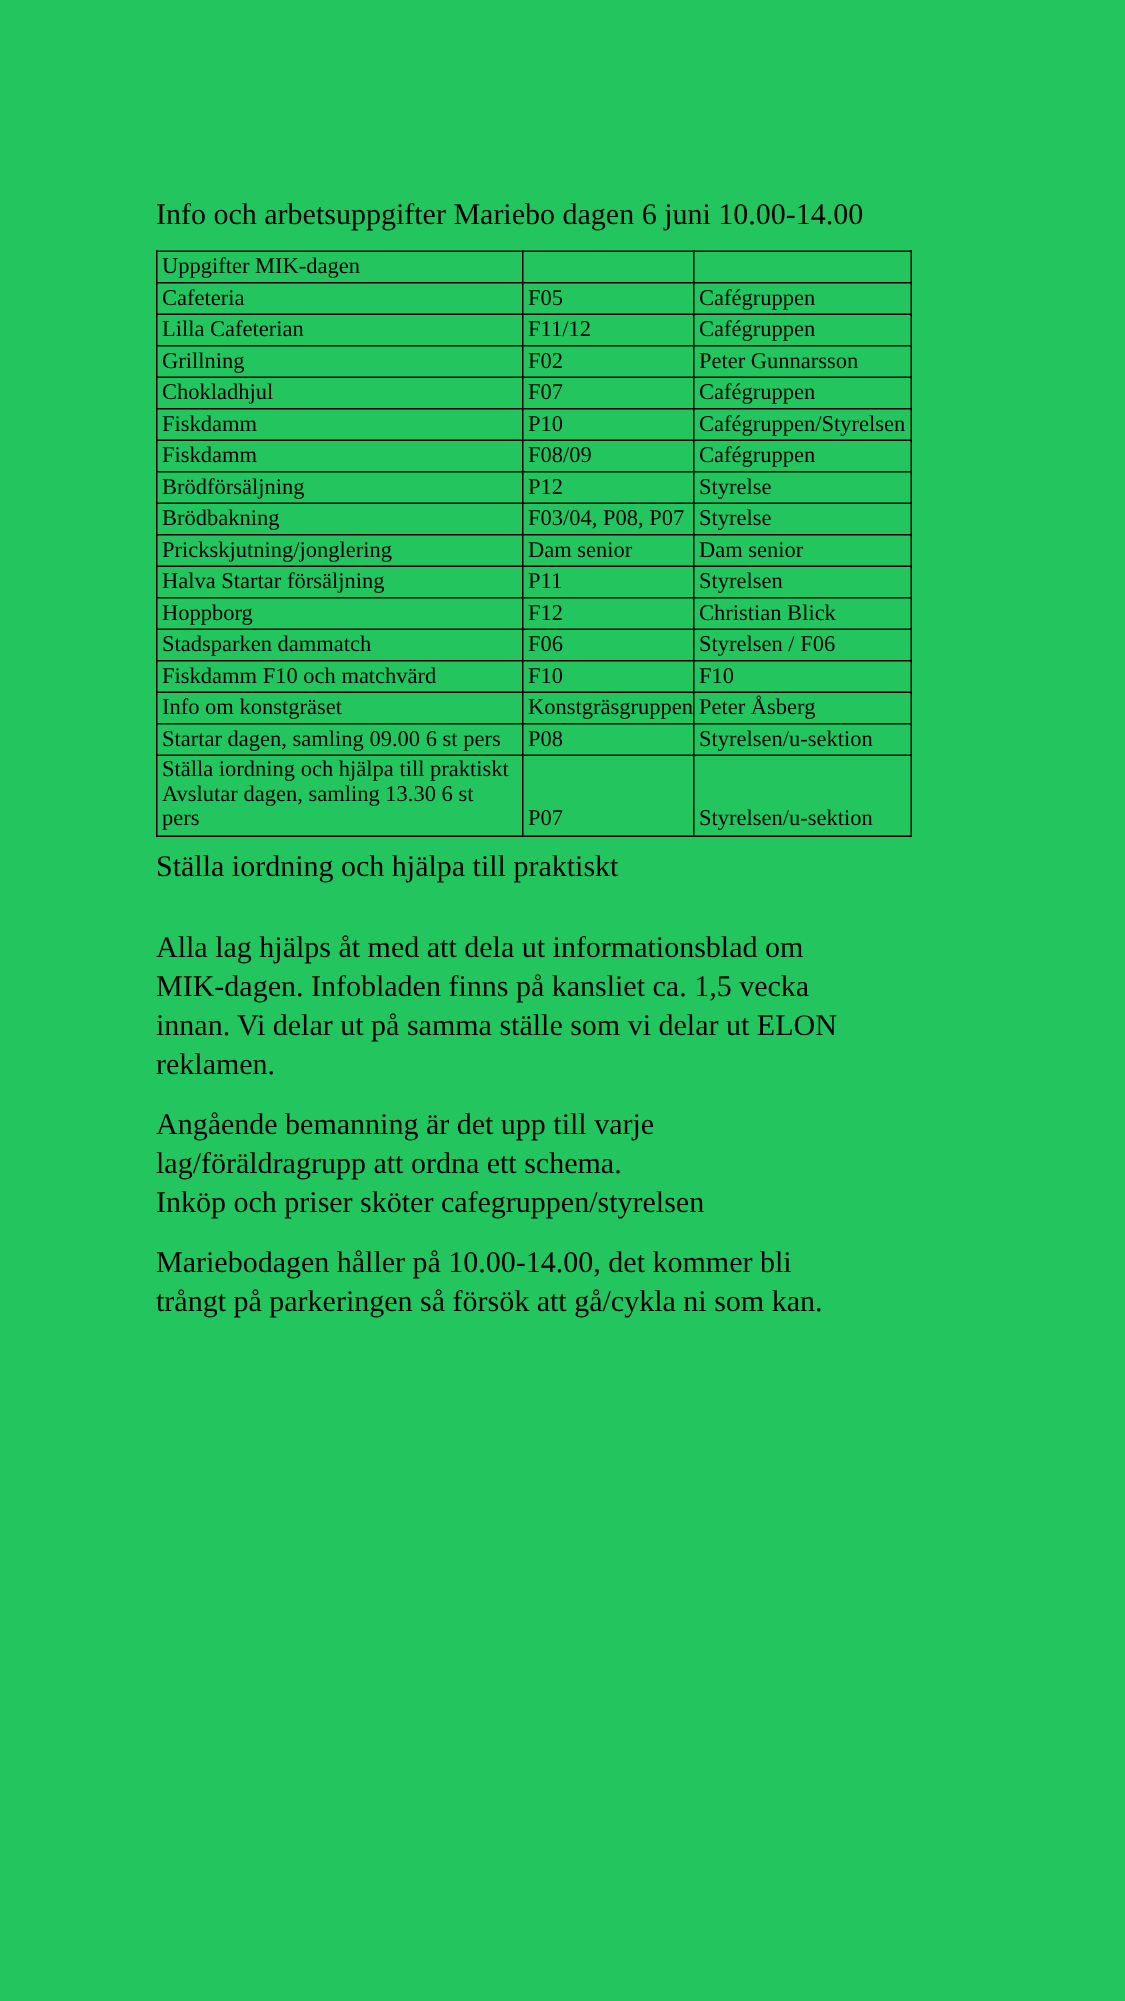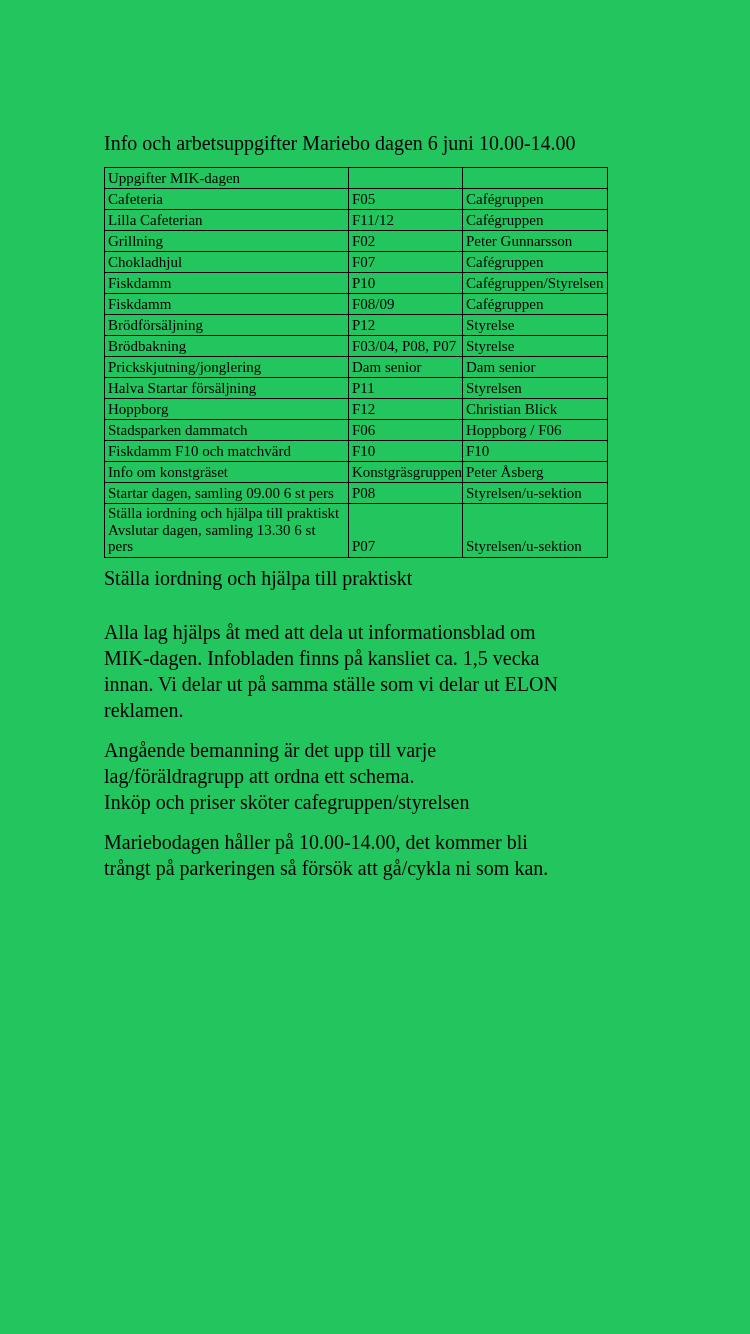--- a/index.html
+++ b/index.html
@@ -123,21 +123,21 @@
           <td>Styrelsen</td>
         </tr>
         <tr>
           <td>Hoppborg</td>
           <td>F12</td>
           <td>Christian Blick</td>
         </tr>
         <tr>
           <td>Stadsparken dammatch</td>
           <td>F06</td>
-          <td>Hoppborg / F06</td>
+          <td>Styrelsen / F06</td>
         </tr>
         <tr>
           <td>Fiskdamm F10 och matchvärd</td>
           <td>F10</td>
           <td>F10</td>
         </tr>
         <tr>
           <td>Info om konstgräset</td>
           <td>Konstgräsgruppen</td>
           <td>Peter Åsberg</td>

